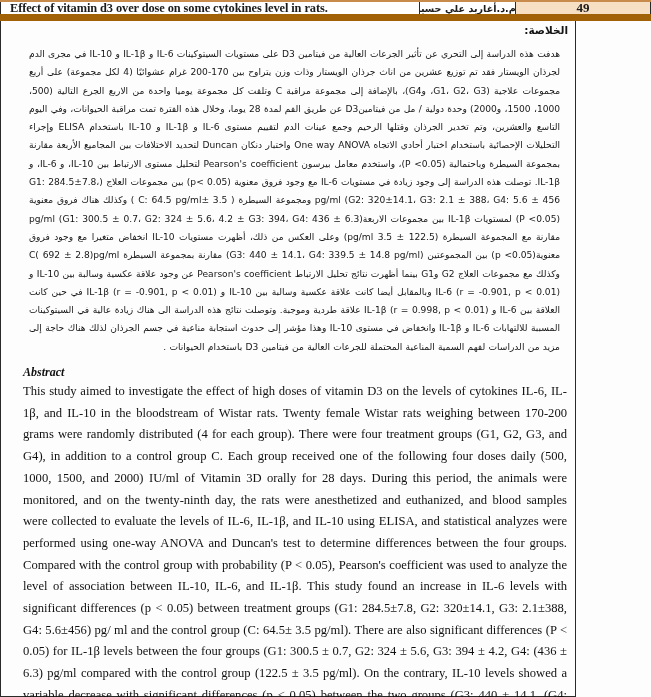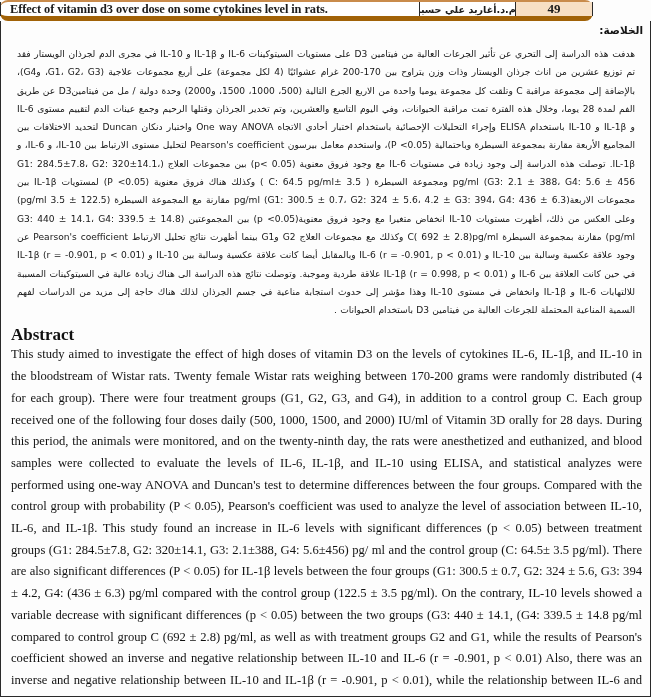--- a/index.html
+++ b/index.html
@@ -21,27 +21,26 @@
     position: relative;
     width: 651px;
     height: 697px;
     box-sizing: border-box;
     background: #fdfdfd;
   }
 
   
   .runhead {
     display: flex;
-    width: 593px;
+    width: 651px;
     height: 21px;
     border-top: 2px solid #c98b4b;
-    border-bottom: 5px solid #a16207;
+    border-bottom: 7px solid #a16207;
     box-sizing: border-box;
     background: #ffffff;
-    border-radius: 8px;
   }
   .runhead-cell {
     display: flex;
     align-items: center;
     box-sizing: border-box;
     height: 100%;
     overflow: hidden;
     white-space: nowrap;
   }
   .rh-title {
@@ -81,27 +80,27 @@
     border-right: 1px solid #2a2a2a;
     font-family: "Liberation Serif", serif;
     font-weight: bold;
     font-size: 13px;
     color: #1b1b1b;
   }
 
   
   .body-frame {
     position: relative;
-    width: 651px;
+    width: 576px;
     height: 676px;
     box-sizing: border-box;
     border-left: 1px solid #2a2a2a;
     border-right: 1px solid #2a2a2a;
     border-bottom: 1px solid #2a2a2a;
-    padding: 3px 7px 0 8px;
+    padding: 3px 7px 0 20px;
     background: #fdfdfd;
   }
 
   
   .ar-block {
     direction: rtl;
     text-align: justify;
     font-family: "DejaVu Sans", "Liberation Sans", sans-serif;
     color: #161616;
   }
@@ -125,23 +124,24 @@
   }
 
   
   .en-block {
     margin-top: 6px;
     font-family: "Liberation Serif", "DejaVu Serif", serif;
     color: #111111;
   }
   .en-heading {
     font-weight: bold;
-    font-size: 17px;
+    font-size: 12px;
     margin: 0 0 1px 2px;
     line-height: 16px;
+    font-style: italic;
   }
   .en-para {
     margin: 0 1px 0 2px;
     font-size: 12.6px;
     line-height: 21.7px;
     text-align: justify;
     text-align-last: left;
     word-spacing: 0.2px;
   }
 </style>

